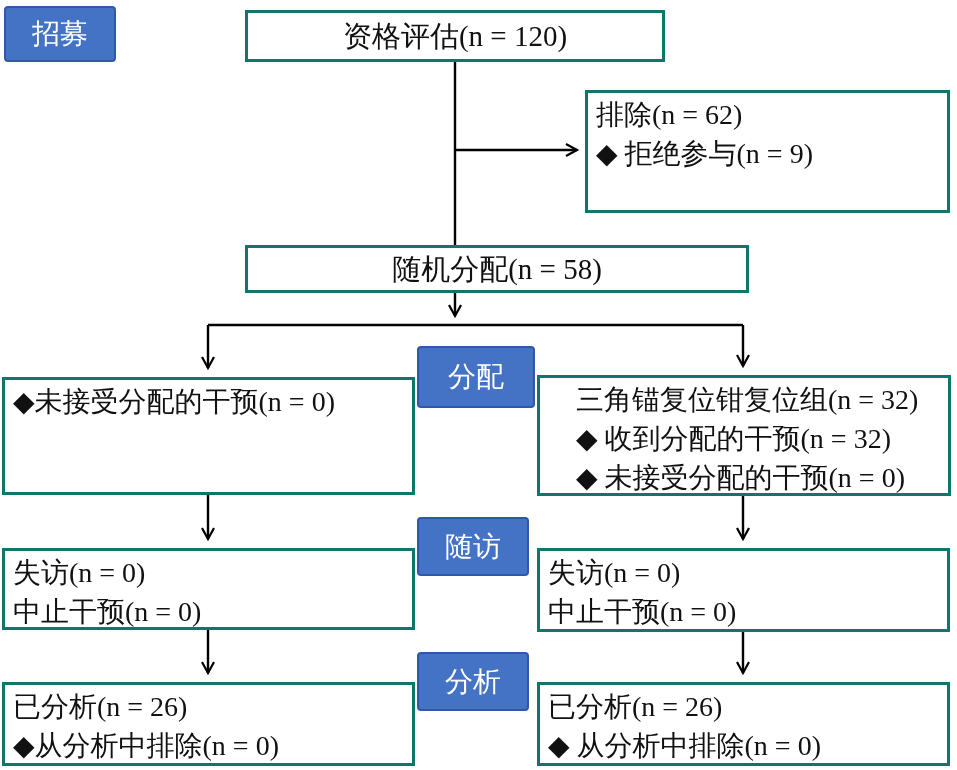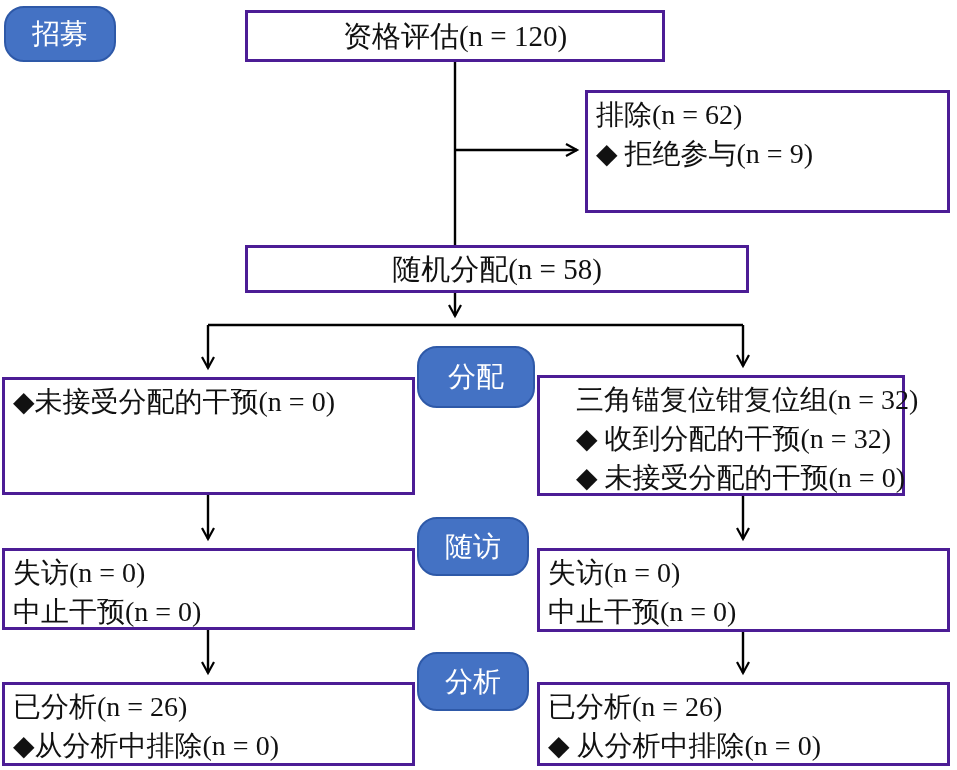--- a/index.html
+++ b/index.html
@@ -2,29 +2,29 @@
 <html style="--badge-bg: #4472C4; --badge-border: #2E59A8; --badge-text: #FFFFFF; --line-color: #000000;"><head>
 <meta charset="utf-8">
 <style>
   html,body{margin:0;padding:0;background:#ffffff;}
   #stage{
     position:relative;width:957px;height:770px;background:#ffffff;overflow:hidden;
     font-family:"Liberation Serif","DejaVu Serif",serif;color:#111;
   }
   svg.connectors{position:absolute;left:0;top:0;width:957px;height:770px;color:var(--line-color,#000);}
   .box{
-    position:absolute;box-sizing:border-box;background:#fff;border:3px solid #4c1d95;
+    position:absolute;box-sizing:border-box;background:#fff;border:3px solid #0f766e;
     font-size:28px;line-height:39px;color:#111;
   }
   .box.center{display:flex;align-items:center;justify-content:center;font-size:29px;}
   .box.list{padding:2px 8px;}
   .badge{
     position:absolute;box-sizing:border-box;display:flex;align-items:center;justify-content:center;
     background:var(--badge-bg,#4472C4);border:2px solid var(--badge-border,#2e59a8);
-    border-radius:20px;color:var(--badge-text,#fff);font-size:28px;z-index:3;
+    border-radius:4px;color:var(--badge-text,#fff);font-size:28px;z-index:3;
   }
   .box{z-index:2;}
   .line{display:block;white-space:nowrap;}
 </style>
 </head>
 <body>
 
 <div id="stage">
 
   <svg class="connectors" viewBox="0 0 957 770">
@@ -61,21 +61,21 @@
     <span class="line">◆ 拒绝参与(n = 9)</span>
   </div>
 
   <div class="box center" style="left:245px;top:245px;width:504px;height:48px;">
     <span class="line">随机分配(n = 58)</span>
   </div>
 
   <div class="box list" style="left:2px;top:377px;width:413px;height:118px;">
     <span class="line">◆未接受分配的干预(n = 0)</span>
   </div>
-  <div class="box list" style="left:537px;top:375px;width:368px;height:121px;padding-left:36px;">
+  <div class="box list" style="left:537px;top:375px;width:414px;height:121px;padding-left:36px;">
     <span class="line">三角锚复位钳复位组(n = 32)</span>
     <span class="line">◆ 收到分配的干预(n = 32)</span>
     <span class="line">◆ 未接受分配的干预(n = 0)</span>
   </div>
 
   <div class="box list" style="left:2px;top:548px;width:413px;height:82px;">
     <span class="line">失访(n = 0)</span>
     <span class="line">中止干预(n = 0)</span>
   </div>
   <div class="box list" style="left:537px;top:548px;width:413px;height:84px;">

